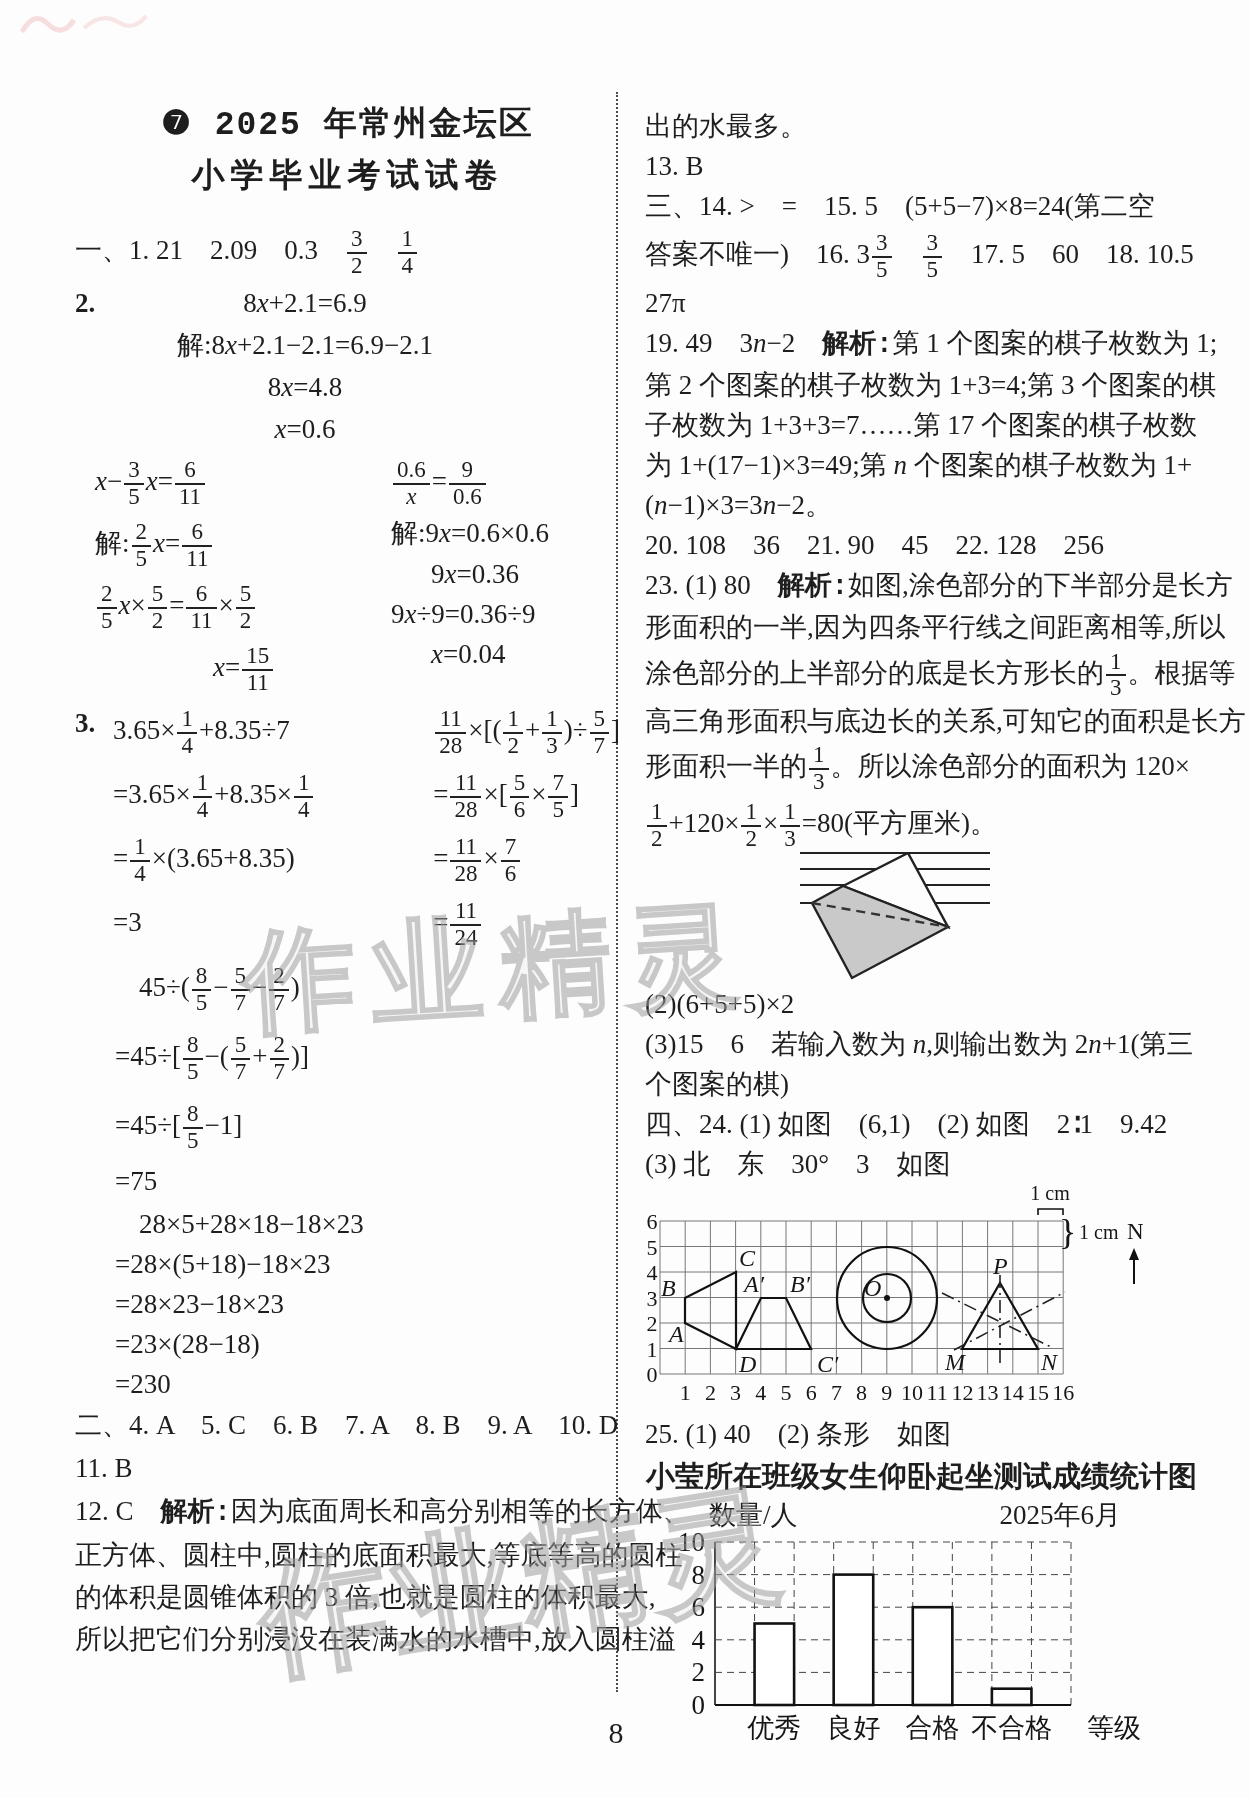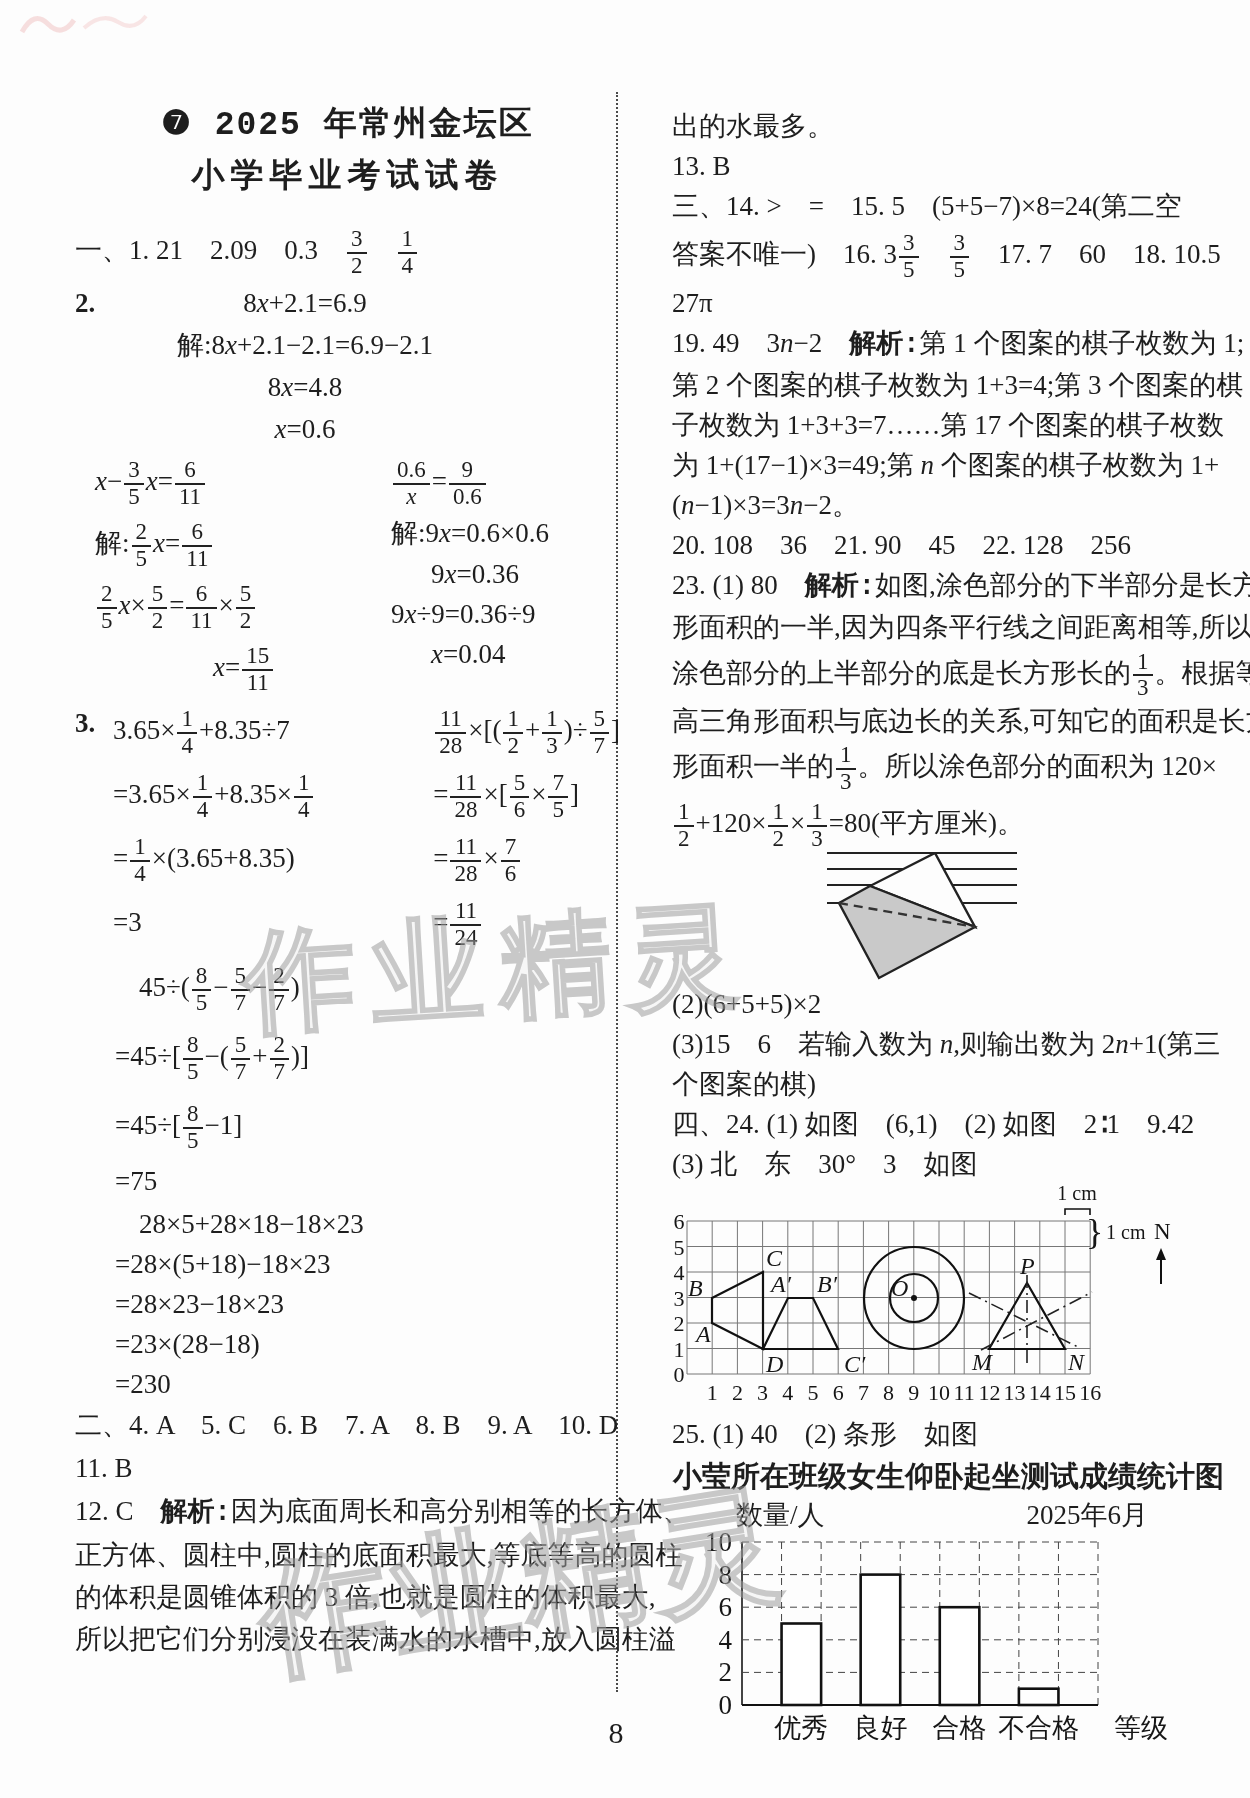--- a/index.html
+++ b/index.html
@@ -1,20 +1,20 @@
 <!DOCTYPE html>
 <html><head>
 <meta charset="utf-8">
 <style>
   html,body{margin:0;padding:0}
   body{width:1250px;height:1798px;position:relative;background:#fdfdfd;
        font-family:"Liberation Serif",serif;color:#1e1e1e;overflow:hidden}
   .col{position:absolute;top:0}
   #leftcol{left:75px;width:545px}
-  #rightcol{left:672px;width:552px}
+  #rightcol{left:645px;width:552px}
   .spacer-l{height:100px}
   .spacer-r{height:106px}
   #ltitle{ text-align:center;font-weight:bold;font-size:33px;line-height:52px;
            font-family:Liberation Mono, monospace;letter-spacing:2px}
   #ltitle .t2{letter-spacing:6px}
   .gap14{height:14px}
   .line{font-size:27px;line-height:42px;white-space:nowrap}
   #leftcol .line{line-height:42px}
   #rightcol .line{line-height:40px}
   .lh40{line-height:40px!important}.lh42{line-height:42px!important}
@@ -127,21 +127,21 @@
         <div class="line "><span>所以把它们分别浸没在装满水的水槽中,放入圆柱溢</span></div>
       </div>
   </div>
 
   <div id="rightcol" class="col">
     <div class="spacer-r"></div>
     <div id="right-lines-a">
         <div class="line "><span>出的水最多。</span></div>
         <div class="line "><span class="bold">13.</span><span> B</span></div>
         <div class="line "><span class="bold">三、</span><span class="bold">14.</span><span> &gt;　=　</span><span class="bold">15.</span><span> 5　(5+5−7)×8=24(第二空</span></div>
-        <div class="line lh56"><span>答案不唯一)　</span><span class="bold">16.</span><span> 3</span><span class="fr"><span class="n">3</span><span class="d">5</span></span><span>　</span><span class="fr"><span class="n">3</span><span class="d">5</span></span><span>　</span><span class="bold">17.</span><span> 7　60　</span><span class="bold">18.</span><span> 10.5</span></div>
+        <div class="line lh56"><span>答案不唯一)　</span><span class="bold">16.</span><span> 3</span><span class="fr"><span class="n">3</span><span class="d">5</span></span><span>　</span><span class="fr"><span class="n">3</span><span class="d">5</span></span><span>　</span><span class="bold">17.</span><span> 5　60　</span><span class="bold">18.</span><span> 10.5</span></div>
         <div class="line "><span>27π</span></div>
         <div class="line "><span class="bold">19.</span><span> 49　3</span><span class="it">n</span><span>−2　</span><span class="hei">解析:</span><span>第 1 个图案的棋子枚数为 1;</span></div>
         <div class="line "><span>第 2 个图案的棋子枚数为 1+3=4;第 3 个图案的棋</span></div>
         <div class="line "><span>子枚数为 1+3+3=7……第 17 个图案的棋子枚数</span></div>
         <div class="line "><span>为 1+(17−1)×3=49;第 </span><span class="it">n</span><span> 个图案的棋子枚数为 1+</span></div>
         <div class="line "><span>(</span><span class="it">n</span><span>−1)×3=3</span><span class="it">n</span><span>−2。</span></div>
         <div class="line "><span class="bold">20.</span><span> 108　36　</span><span class="bold">21.</span><span> 90　45　</span><span class="bold">22.</span><span> 128　256</span></div>
         <div class="line "><span class="bold">23.</span><span> (1) 80　</span><span class="hei">解析:</span><span>如图,涂色部分的下半部分是长方</span></div>
         <div class="line "><span>形面积的一半,因为四条平行线之间距离相等,所以</span></div>
         <div class="line lh52"><span>涂色部分的上半部分的底是长方形长的</span><span class="fr"><span class="n">1</span><span class="d">3</span></span><span>。根据等</span></div>

